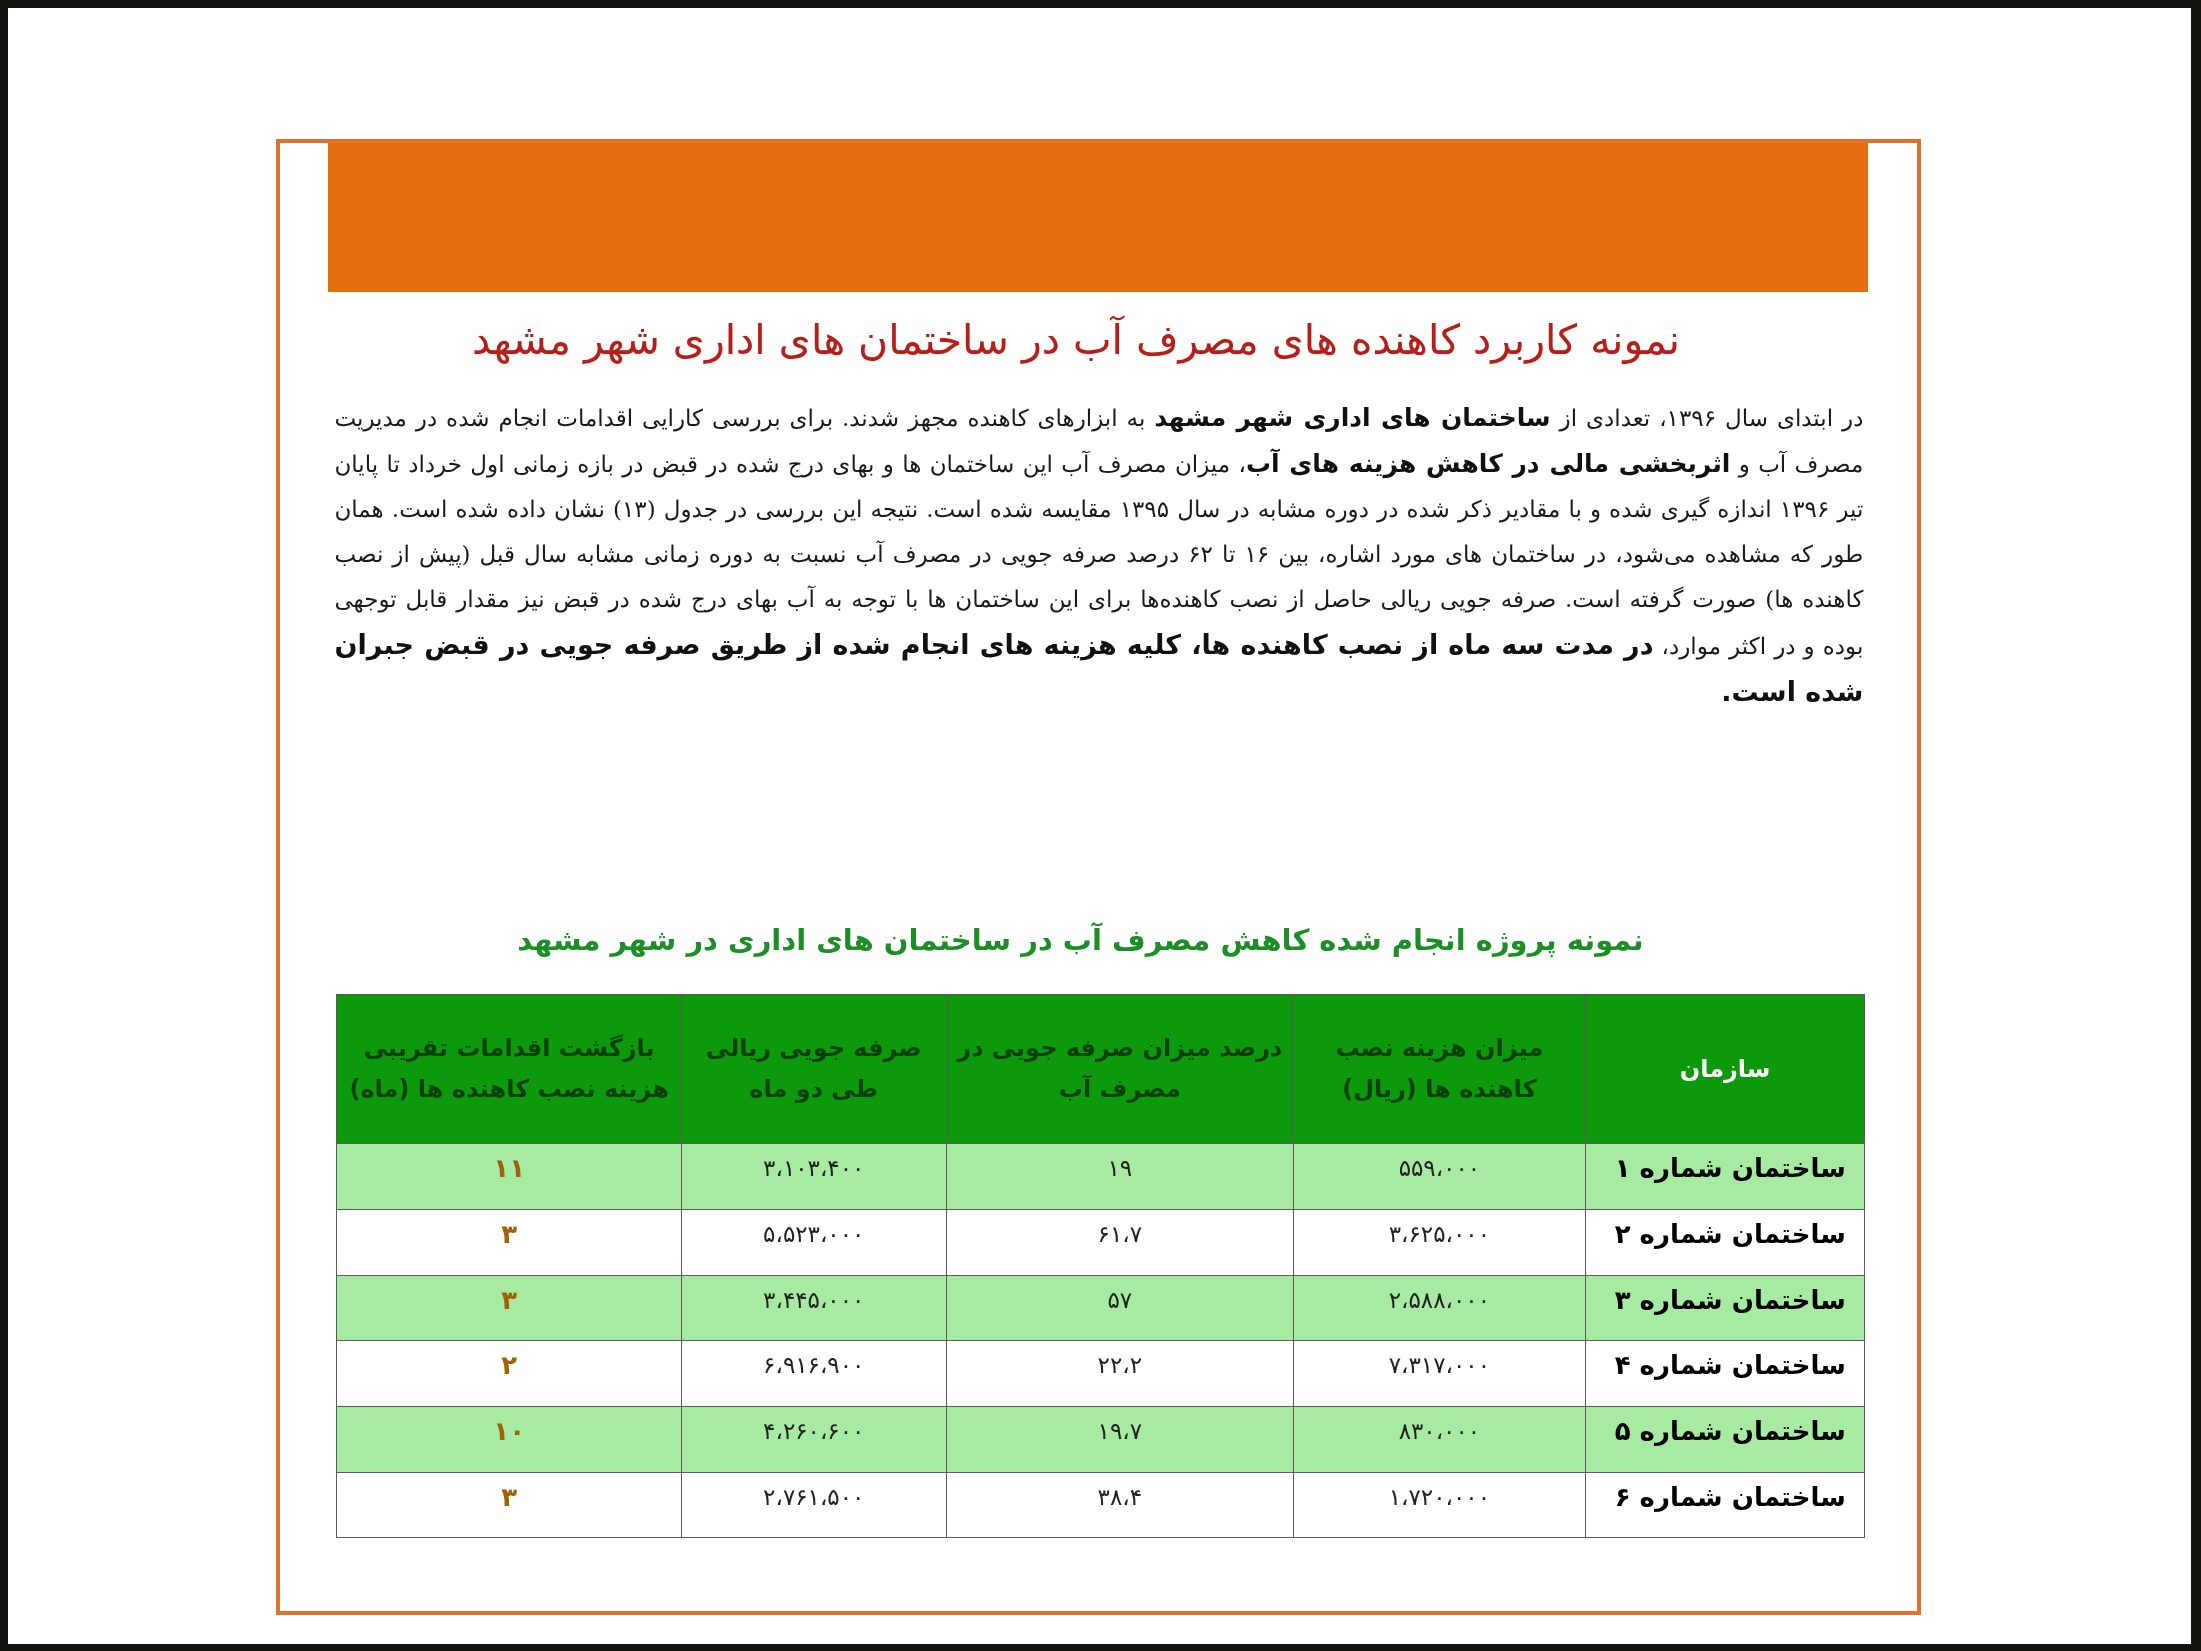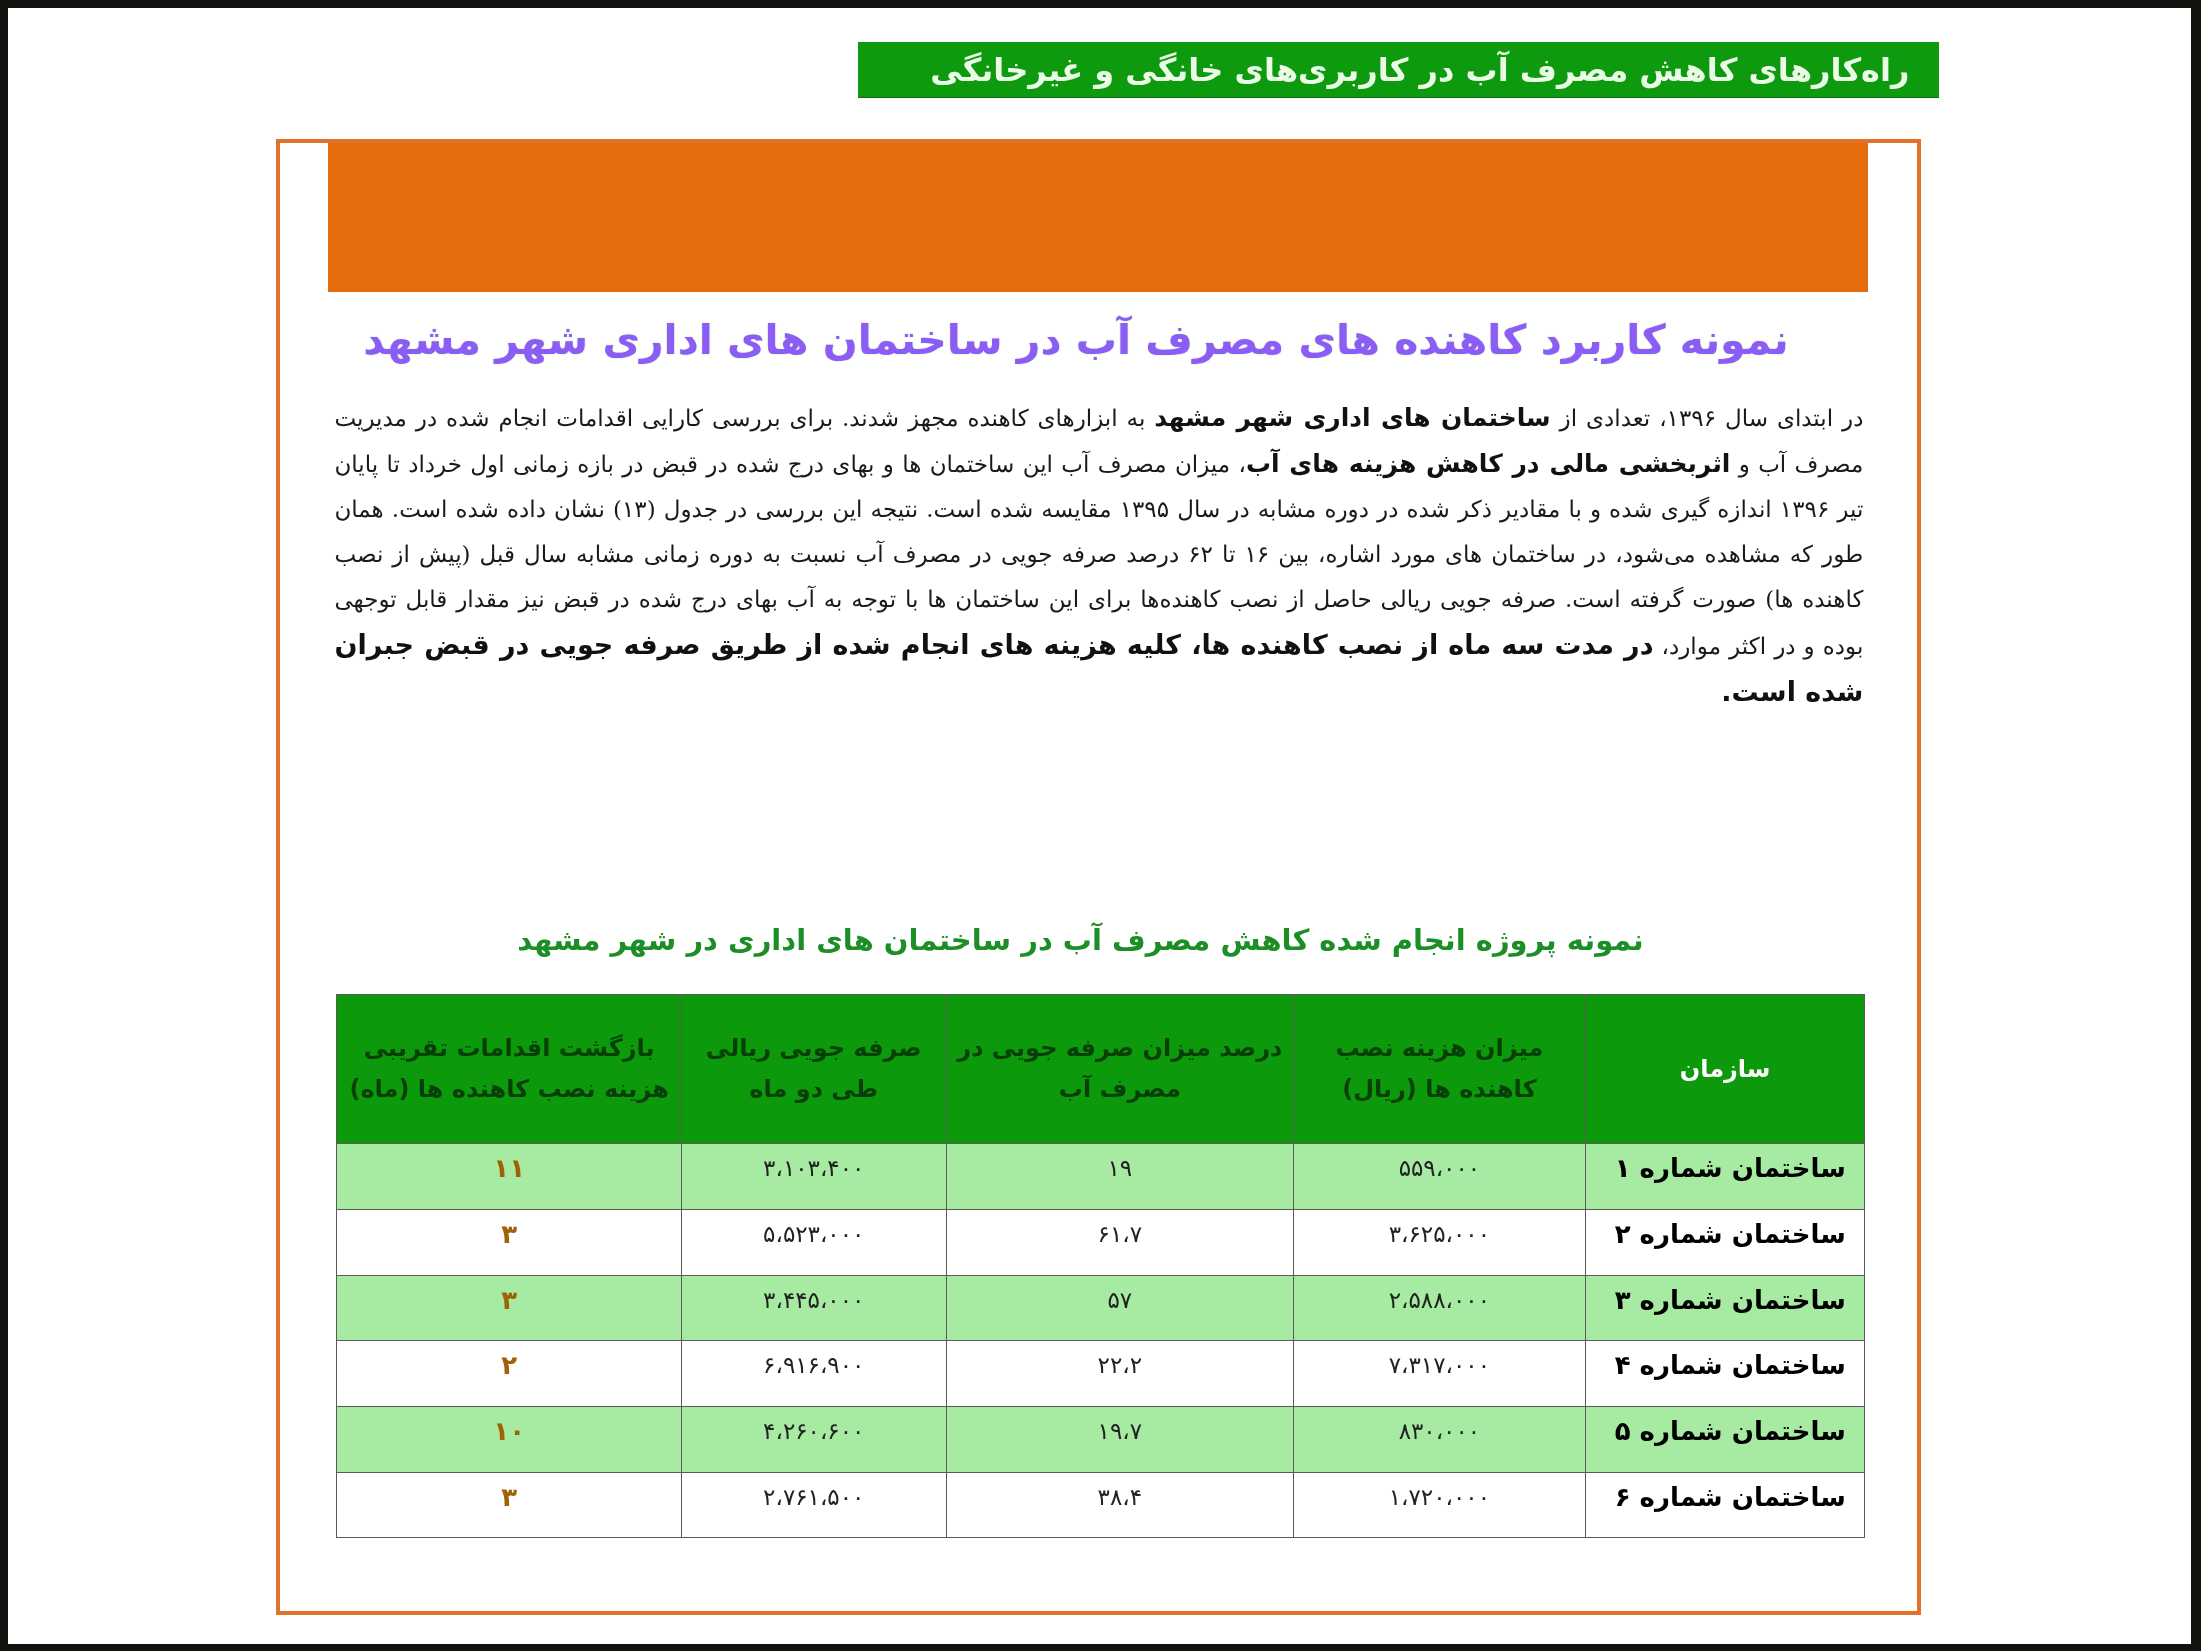--- a/index.html
+++ b/index.html
@@ -39,21 +39,21 @@
   .logo-text {
     position: absolute; left: 0; width: 100%; top: 168px; text-align: center;
     font-family: "DejaVu Sans", sans-serif; font-weight: bold; font-size: 23px;
     letter-spacing: 0px;
   }
   .logo-text .g { color: #7c5a45; }
   .logo-text .w { color: #3d80b3; }
   .main-title {
     position: absolute; left: 317px; top: 296px; width: 1501px; height: 73px;
     direction: rtl; text-align: center;
-    color: #8b5cf6; font-weight: bold; font-size: 41px; line-height: 73px;
+    color: #b91c1c; font-weight: normal; font-size: 41px; line-height: 73px;
     text-shadow: 0 0 1.9px #b9e3b9;
   }
   .paragraph {
     position: absolute; left: 326px; top: 387px; width: 1529px;
     direction: rtl; text-align: justify;
     color: #1a1a1a; font-size: 23px; line-height: 45px;
     font-family: "DejaVu Serif", "Liberation Serif", serif;
   }
   .paragraph b { font-family: "DejaVu Sans", sans-serif; font-weight: bold; font-size: 25px; color: #111; }
   .paragraph .bigbold { font-size: 27px; }
@@ -84,21 +84,20 @@
   .col-cost { width: 292px; }
   .col-pct { width: 348px; }
   .col-sav { width: 265px; }
   .col-pay { width: 345px; }
 </style>
 </head>
 <body>
 
 <div class="page">
 
-  <div class="top-banner">راه‌کارهای کاهش مصرف آب در کاربری‌های خانگی و غیرخانگی</div>
 
   <div class="frame">
     <div class="orange-band"></div>
   </div>
 
 
   <div class="main-title">نمونه کاربرد کاهنده های مصرف آب در ساختمان های اداری شهر مشهد</div>
 
   <div class="paragraph">
     <span>در ابتدای سال ۱۳۹۶، تعدادی از </span><b>ساختمان های اداری شهر مشهد</b><span> به ابزارهای کاهنده مجهز شدند. برای بررسی کارایی اقدامات انجام شده در مدیریت مصرف آب و </span><b>اثربخشی مالی در کاهش هزینه  های آب</b><span>، میزان مصرف آب این ساختمان ها و بهای درج شده در قبض در بازه زمانی اول خرداد تا پایان تیر ۱۳۹۶ اندازه گیری شده و با مقادیر ذکر شده در دوره مشابه در سال ۱۳۹۵ مقایسه شده است. نتیجه این بررسی در جدول (۱۳) نشان داده شده است.  همان طور که مشاهده می‌شود، در ساختمان های مورد اشاره، بین ۱۶ تا ۶۲ درصد صرفه جویی در مصرف آب نسبت به دوره زمانی مشابه سال قبل (پیش از نصب کاهنده ها) صورت گرفته است. صرفه جویی ریالی حاصل از نصب کاهنده‌ها برای این ساختمان ها با توجه به آب بهای درج شده در قبض نیز مقدار قابل توجهی بوده و در اکثر موارد، </span><b class="bigbold">در مدت سه ماه از نصب کاهنده ها، کلیه هزینه های انجام شده از طریق صرفه جویی در قبض جبران شده است.</b>

